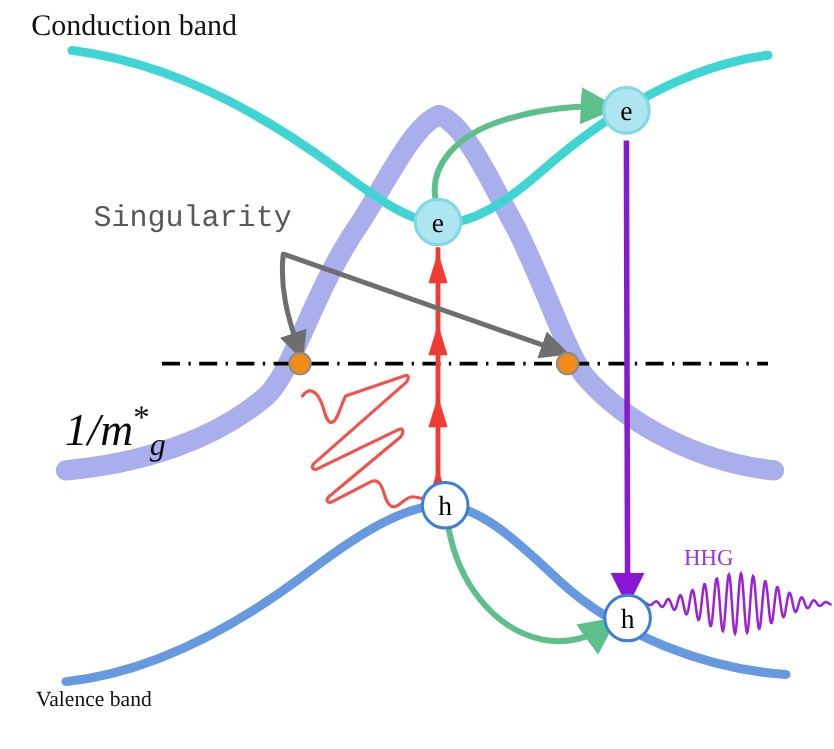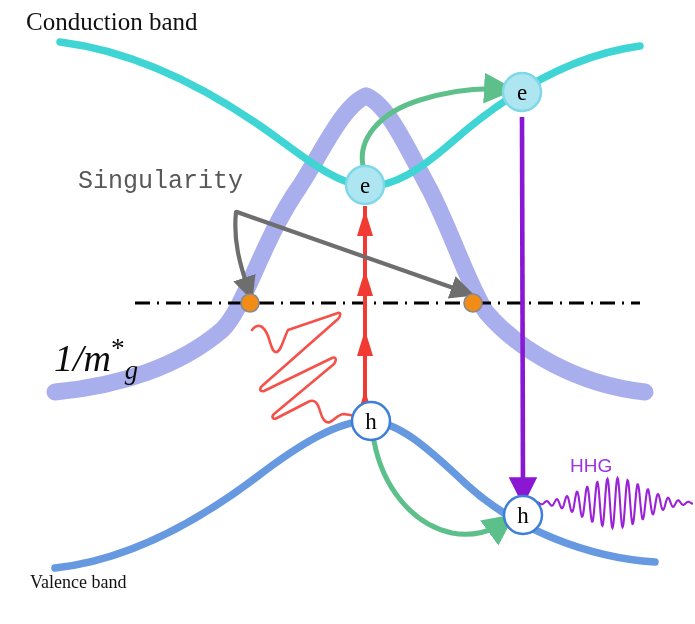--- a/index.html
+++ b/index.html
@@ -6,21 +6,21 @@
   html,body{margin:0;padding:0;background:#ffffff;}
   body{width:695px;height:624px;overflow:hidden;
        font-family:"Liberation Serif", serif;}
   #stage{position:relative;width:695px;height:624px;background:#fff;}
   svg#scene{position:absolute;left:0;top:0;width:695px;height:624px;display:block;}
   .lbl{position:absolute;white-space:nowrap;font-family:"Liberation Serif", serif;}
   #label-conduction{left:26px;top:8px;font-size:25px;color:#111111;}
   #label-valence{left:30px;top:572px;font-size:18px;color:#111111;}
   #label-singularity{left:78px;top:167px;font-size:25px;color:#585858;font-family:Liberation Mono, monospace;}
   #label-hhg{left:570px;top:455px;font-size:19px;color:#9B34DE;
-             font-family:Liberation Sans, sans-serif;}
+             font-family:Liberation Serif, serif;}
   #label-mass{left:22px;top:333px;font-size:38px;color:#0b0b0b;
               font-family:"Liberation Serif", serif;font-style:italic;margin-left:32px;}
   #label-mass .num{font-style:italic;}
   #label-mass .sup{font-size:0.72em;vertical-align:super;font-style:normal;}
   #label-mass .sub{font-size:0.70em;vertical-align:sub;font-style:italic;}
   .carrier-text{font-family:"Liberation Serif", serif;font-size:23px;fill:#000;}
 </style>
 </head>
 <body>
 

